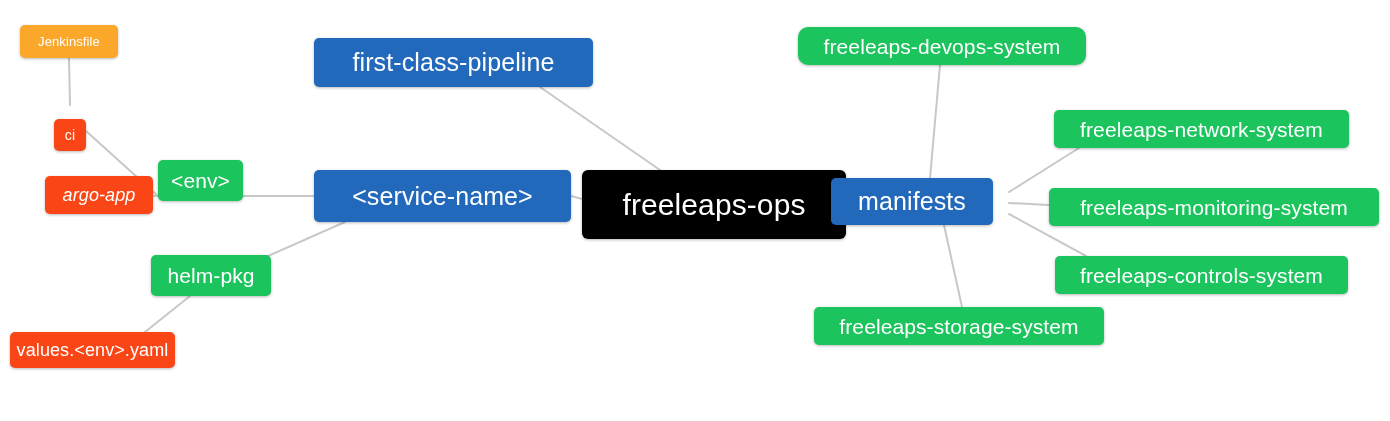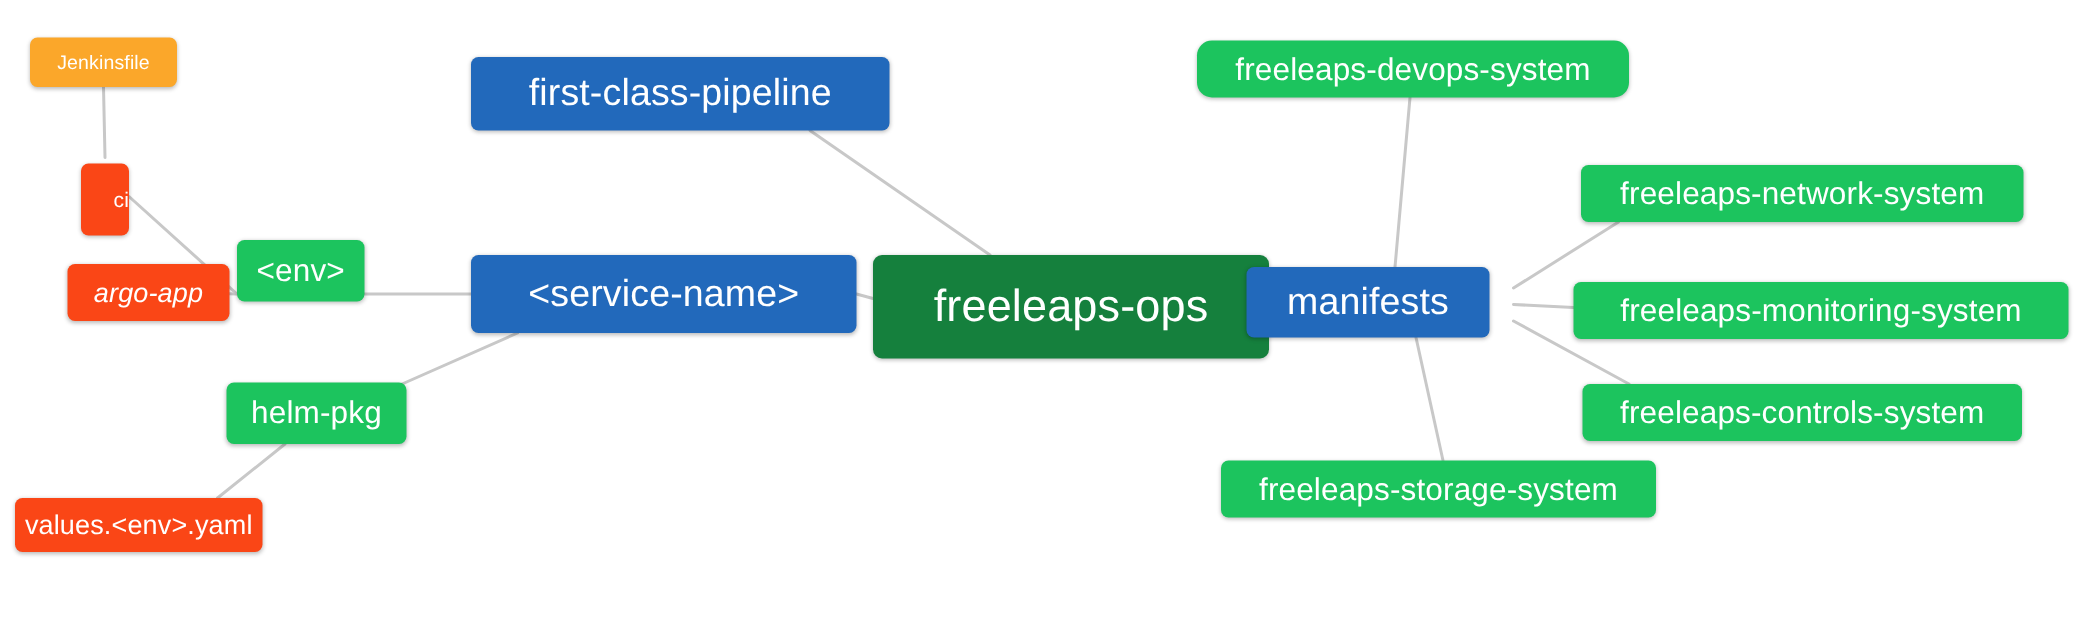--- a/index.html
+++ b/index.html
@@ -34,21 +34,21 @@
     justify-content: center;
     color: #ffffff;
     border-radius: 5px;
     white-space: nowrap;
     box-shadow: 0 1px 3px rgba(0,0,0,0.28);
     line-height: 1;
     padding: 0 0;
     letter-spacing: 0.1px;
   }
   .node-root {
-    background: #15803d;
+    background: #000000;
     font-size: 30px;
     border-radius: 6px;
   }
   .node-blue   { background: #2269bb; }
   .node-green  { background: #1cc45e; }
   .node-orange { background: #fba72a; }
   .node-red    { background: #fa4616; }
 
   .size-xl { font-size: 30px; }
   .size-lg { font-size: 25px; }
@@ -74,21 +74,21 @@
       <line x1="930" y1="178" x2="940" y2="65" stroke="#c8c8c8" stroke-width="2" stroke-linecap="round"></line>
       <line x1="1009" y1="192" x2="1079" y2="148" stroke="#c8c8c8" stroke-width="2" stroke-linecap="round"></line>
       <line x1="1009" y1="203" x2="1049" y2="205" stroke="#c8c8c8" stroke-width="2" stroke-linecap="round"></line>
       <line x1="1009" y1="214" x2="1086" y2="256" stroke="#c8c8c8" stroke-width="2" stroke-linecap="round"></line>
       <line x1="944" y1="225" x2="962" y2="307" stroke="#c8c8c8" stroke-width="2" stroke-linecap="round"></line>
     </svg>
   <div id="node-layer">
       <div class="node node-orange size-xxs" style="left: 20px; top: 25px; width: 98px; height: 33px;">
         <span>Jenkinsfile</span>
       </div>
-      <div class="node node-red size-xs" style="left: 54px; top: 109px; width: 32px; height: 48px; justify-content: flex-end;">
+      <div class="node node-red size-xs" style="left: 54px; top: 119px; width: 32px; height: 32px;">
         <span>ci</span>
       </div>
       <div class="node node-red size-sm" style="left: 45px; top: 176px; width: 108px; height: 38px; font-style: italic;">
         <span>argo-app</span>
       </div>
       <div class="node node-green size-md" style="left: 158px; top: 160px; width: 85px; height: 41px;">
         <span>&lt;env&gt;</span>
       </div>
       <div class="node node-green size-md" style="left: 151px; top: 255px; width: 120px; height: 41px;">
         <span>helm-pkg</span>

